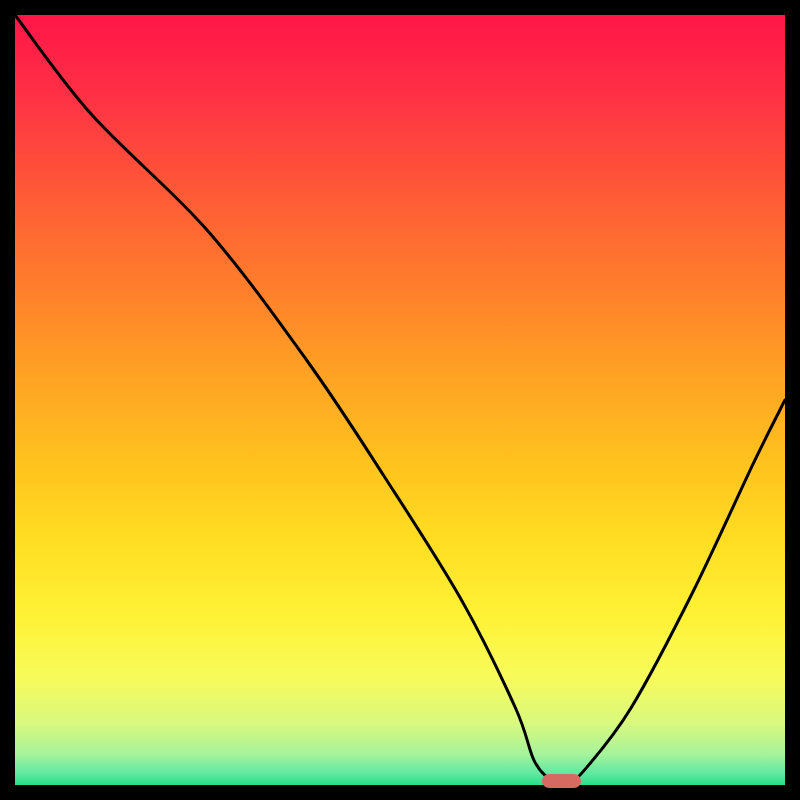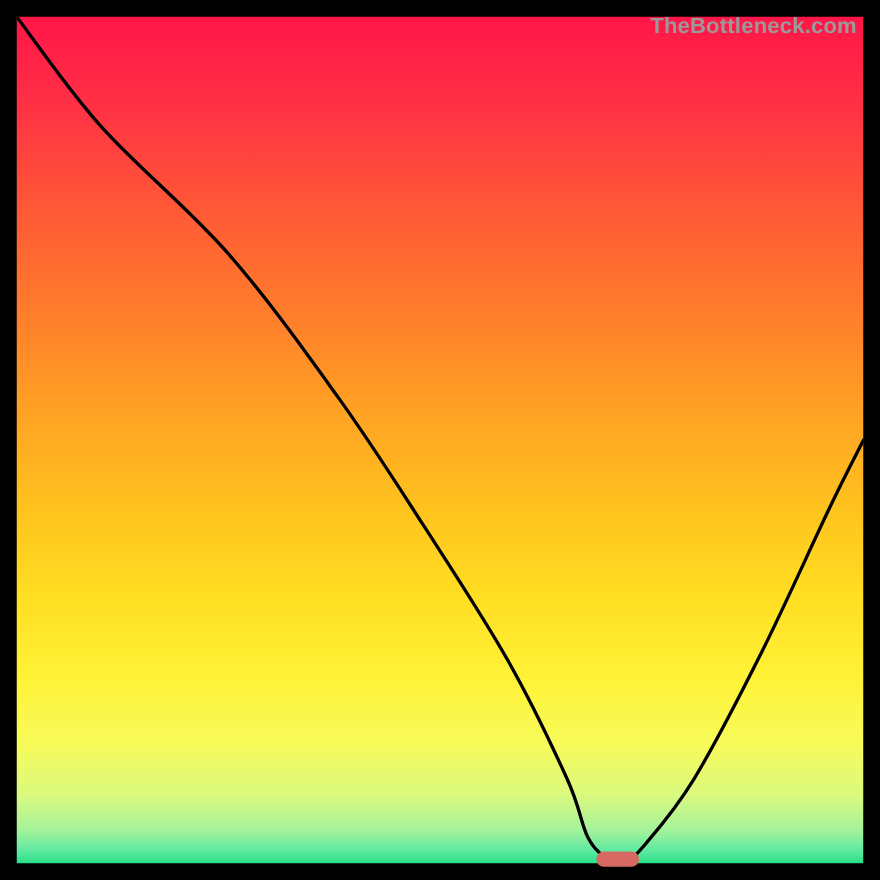--- a/index.html
+++ b/index.html
@@ -73,15 +73,14 @@
     </defs>
     <rect x="0" y="0" width="770" height="770" fill="url(#bg-grad)"></rect>
   </svg>
 
   <svg class="curve" viewBox="0 0 770 770" preserveAspectRatio="none">
     <path id="curve-path" fill="none" d="M 0.00 0.00 C 12.83 16.68, 44.92 64.17, 77.00 100.10 C 109.08 136.03, 156.57 174.53, 192.50 215.60 C 228.43 256.67, 263.08 305.43, 292.60 346.50 C 322.12 387.57, 343.93 422.22, 369.60 462.00 C 395.27 501.78, 424.78 546.70, 446.60 585.20 C 468.42 623.70, 488.31 666.05, 500.50 693.00 C 512.69 719.95, 513.33 734.71, 519.75 746.90 C 526.17 759.09, 533.23 762.94, 539.00 766.15 C 544.77 769.36, 549.27 768.07, 554.40 766.15 C 559.53 764.23, 559.53 766.79, 569.80 754.60 C 580.07 742.41, 598.03 722.52, 616.00 693.00 C 633.97 663.48, 657.07 618.57, 677.60 577.50 C 698.13 536.43, 723.80 478.68, 739.20 446.60 C 754.60 414.52, 764.87 395.27, 770.00 385.00" stroke="#000000" stroke-width="3" stroke-linejoin="round" stroke-linecap="round"></path>
   </svg>
 
   <div class="marker" id="marker" style="left: 527.45px; top: 759.22px; width: 38.5px; height: 13.86px; background: rgb(214, 106, 99);"></div>
 
-  <div class="watermark">TheBottleneck.com</div>
 
 </div>
 
 </body></html>

